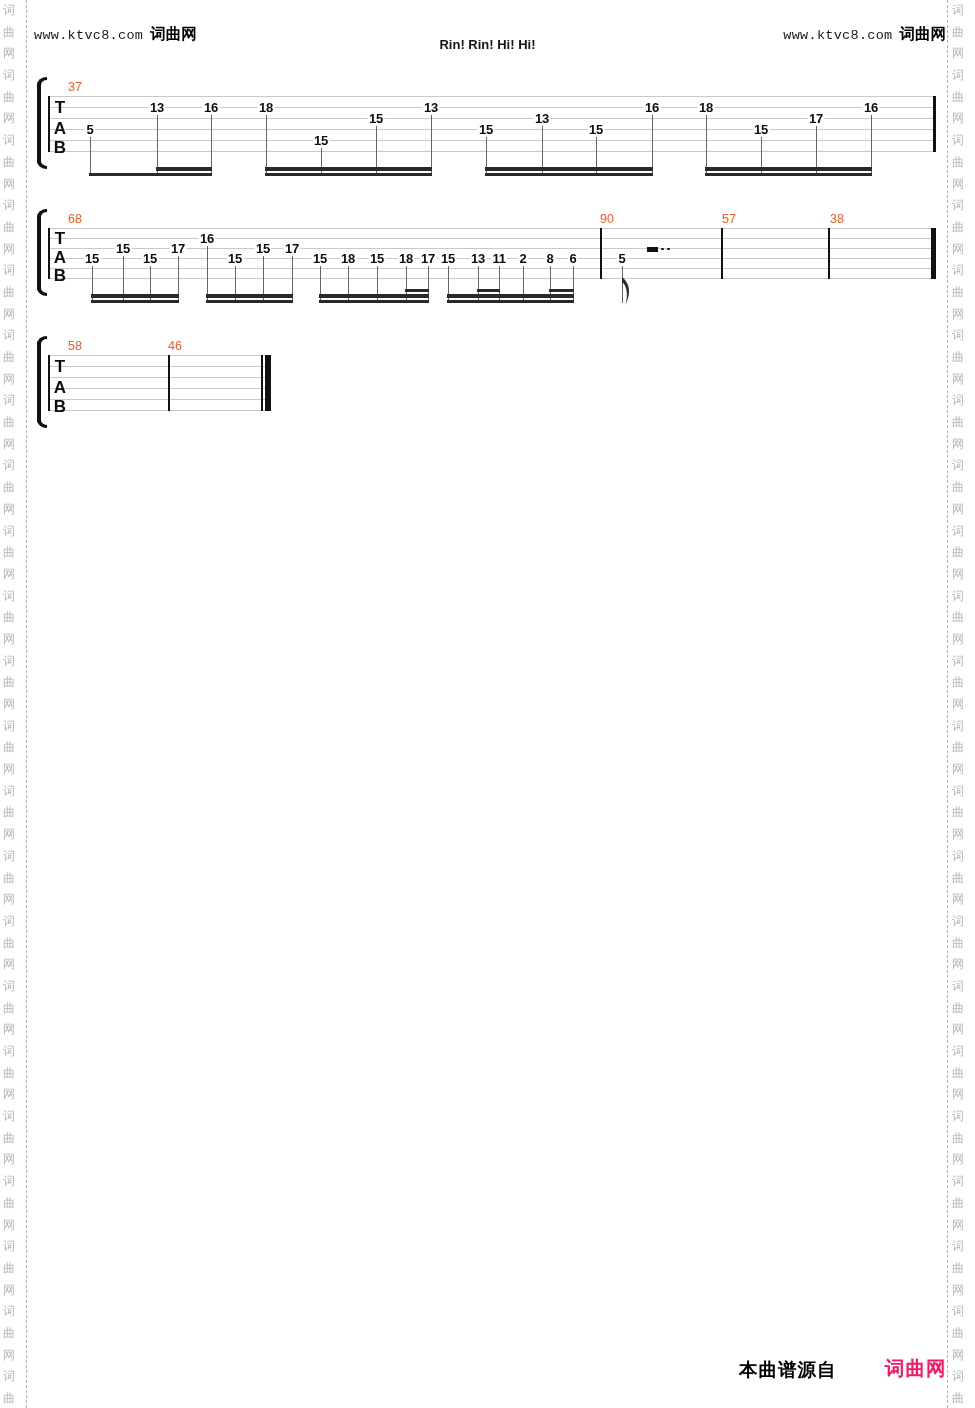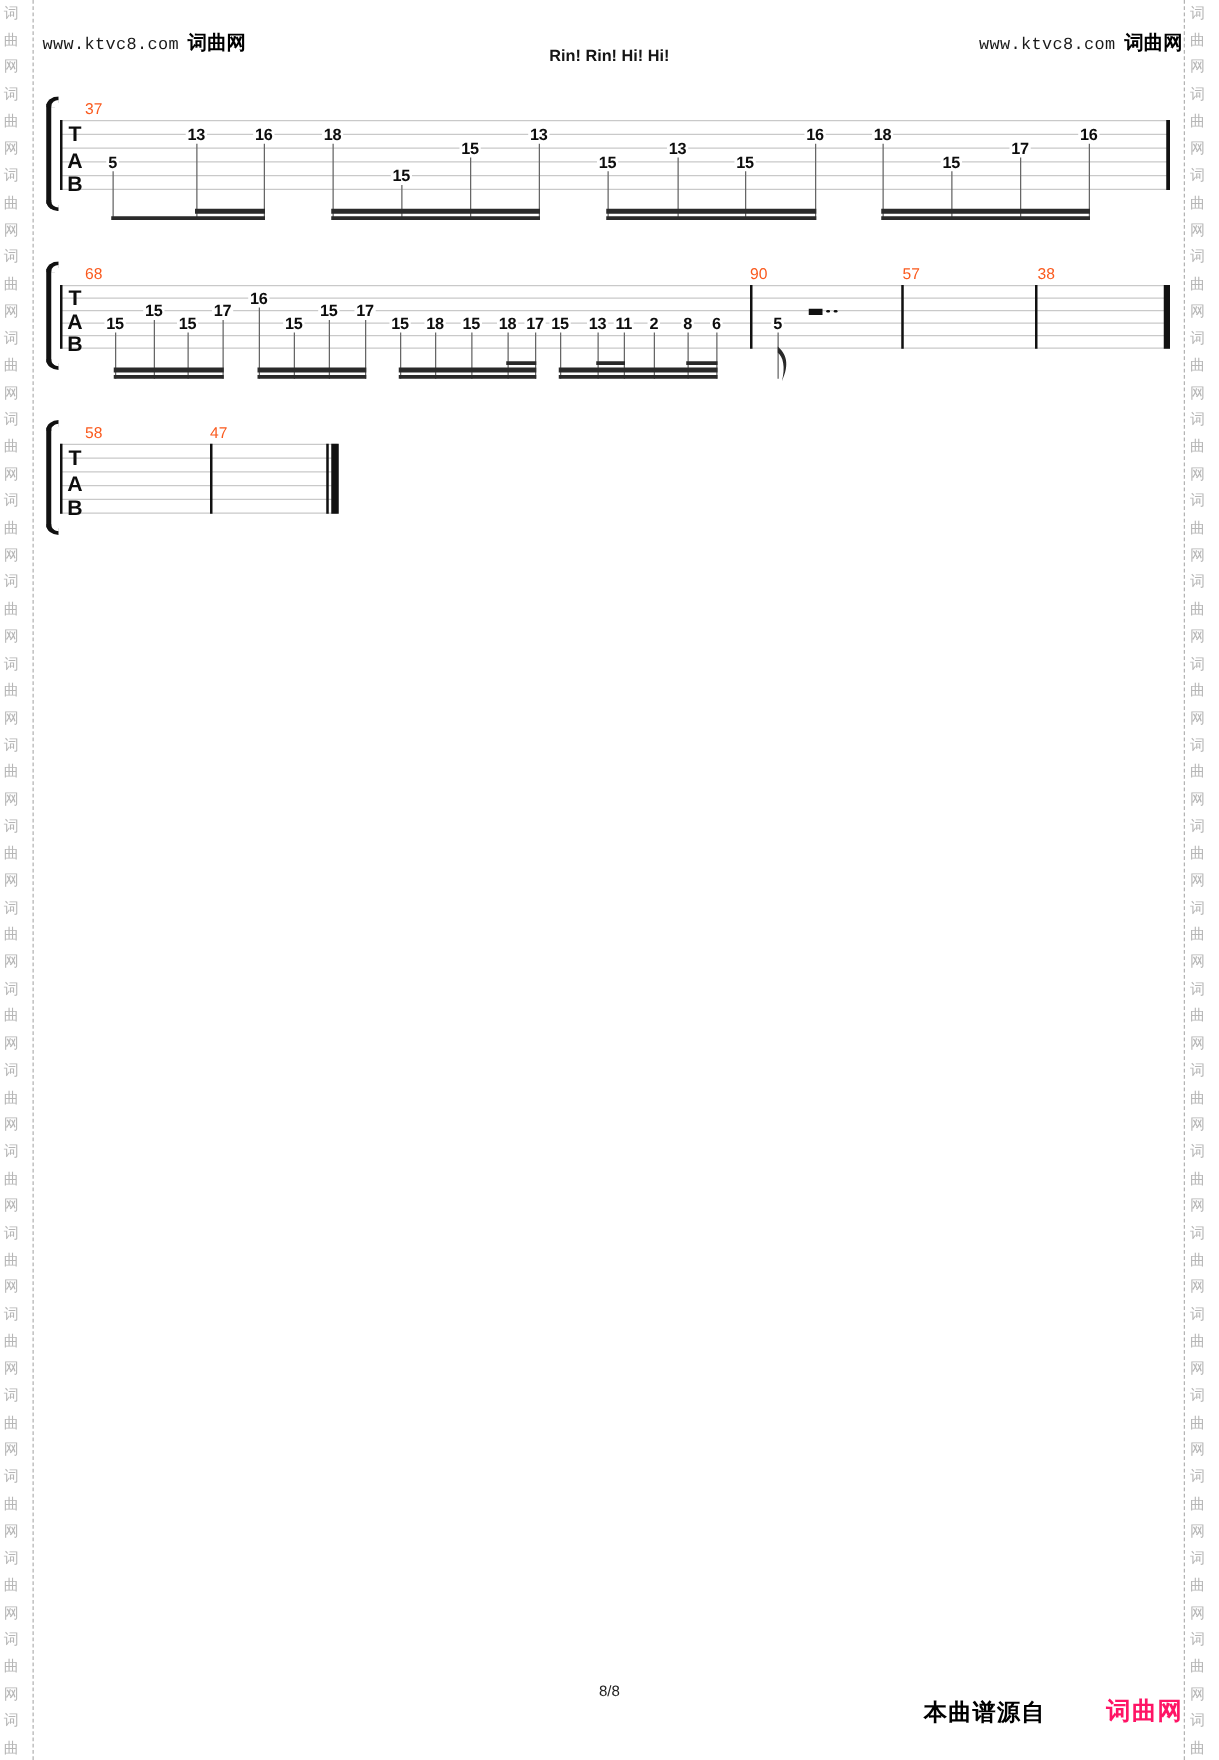--- a/index.html
+++ b/index.html
@@ -334,21 +334,20 @@
         <div class="brk-hook brk-top" style="left: 37px; top: 336px;"></div>
         <div class="brk-hook brk-bot" style="left: 37px; top: 419px;"></div>
         <div class="clefch" style="left: 60px; top: 367.1px;">T</div>
         <div class="clefch" style="left: 60px; top: 388px;">A</div>
         <div class="clefch" style="left: 60px; top: 407.25px;">B</div>
         <div class="bline" style="left: 48px; top: 354.7px; width: 1.5px; height: 56.3px; background: rgb(17, 17, 17);"></div>
         <div class="bline" style="left: 168px; top: 354.7px; width: 1.5px; height: 56.3px; background: rgb(17, 17, 17);"></div>
         <div class="bline" style="left: 261px; top: 354.7px; width: 1.5px; height: 56.3px; background: rgb(17, 17, 17);"></div>
         <div class="bline" style="left: 265px; top: 354.7px; width: 5.5px; height: 56.3px; background: rgb(17, 17, 17);"></div>
         <div class="mnum" style="left: 68px; top: 340px; color: rgb(250, 90, 30);">58</div>
-        <div class="mnum" style="left: 168px; top: 340px; color: rgb(250, 90, 30);">47</div>
+        <div class="mnum" style="left: 168px; top: 340px; color: rgb(250, 90, 30);">46</div>
       </div>
     </div>
 
-  <div class="page-num">8/8</div>
   <div class="footer-source">本曲谱源自</div>
   <div class="footer-brand" style="color: rgb(255, 20, 101);">词曲网</div>
 
 </div>
 
 </body></html>

